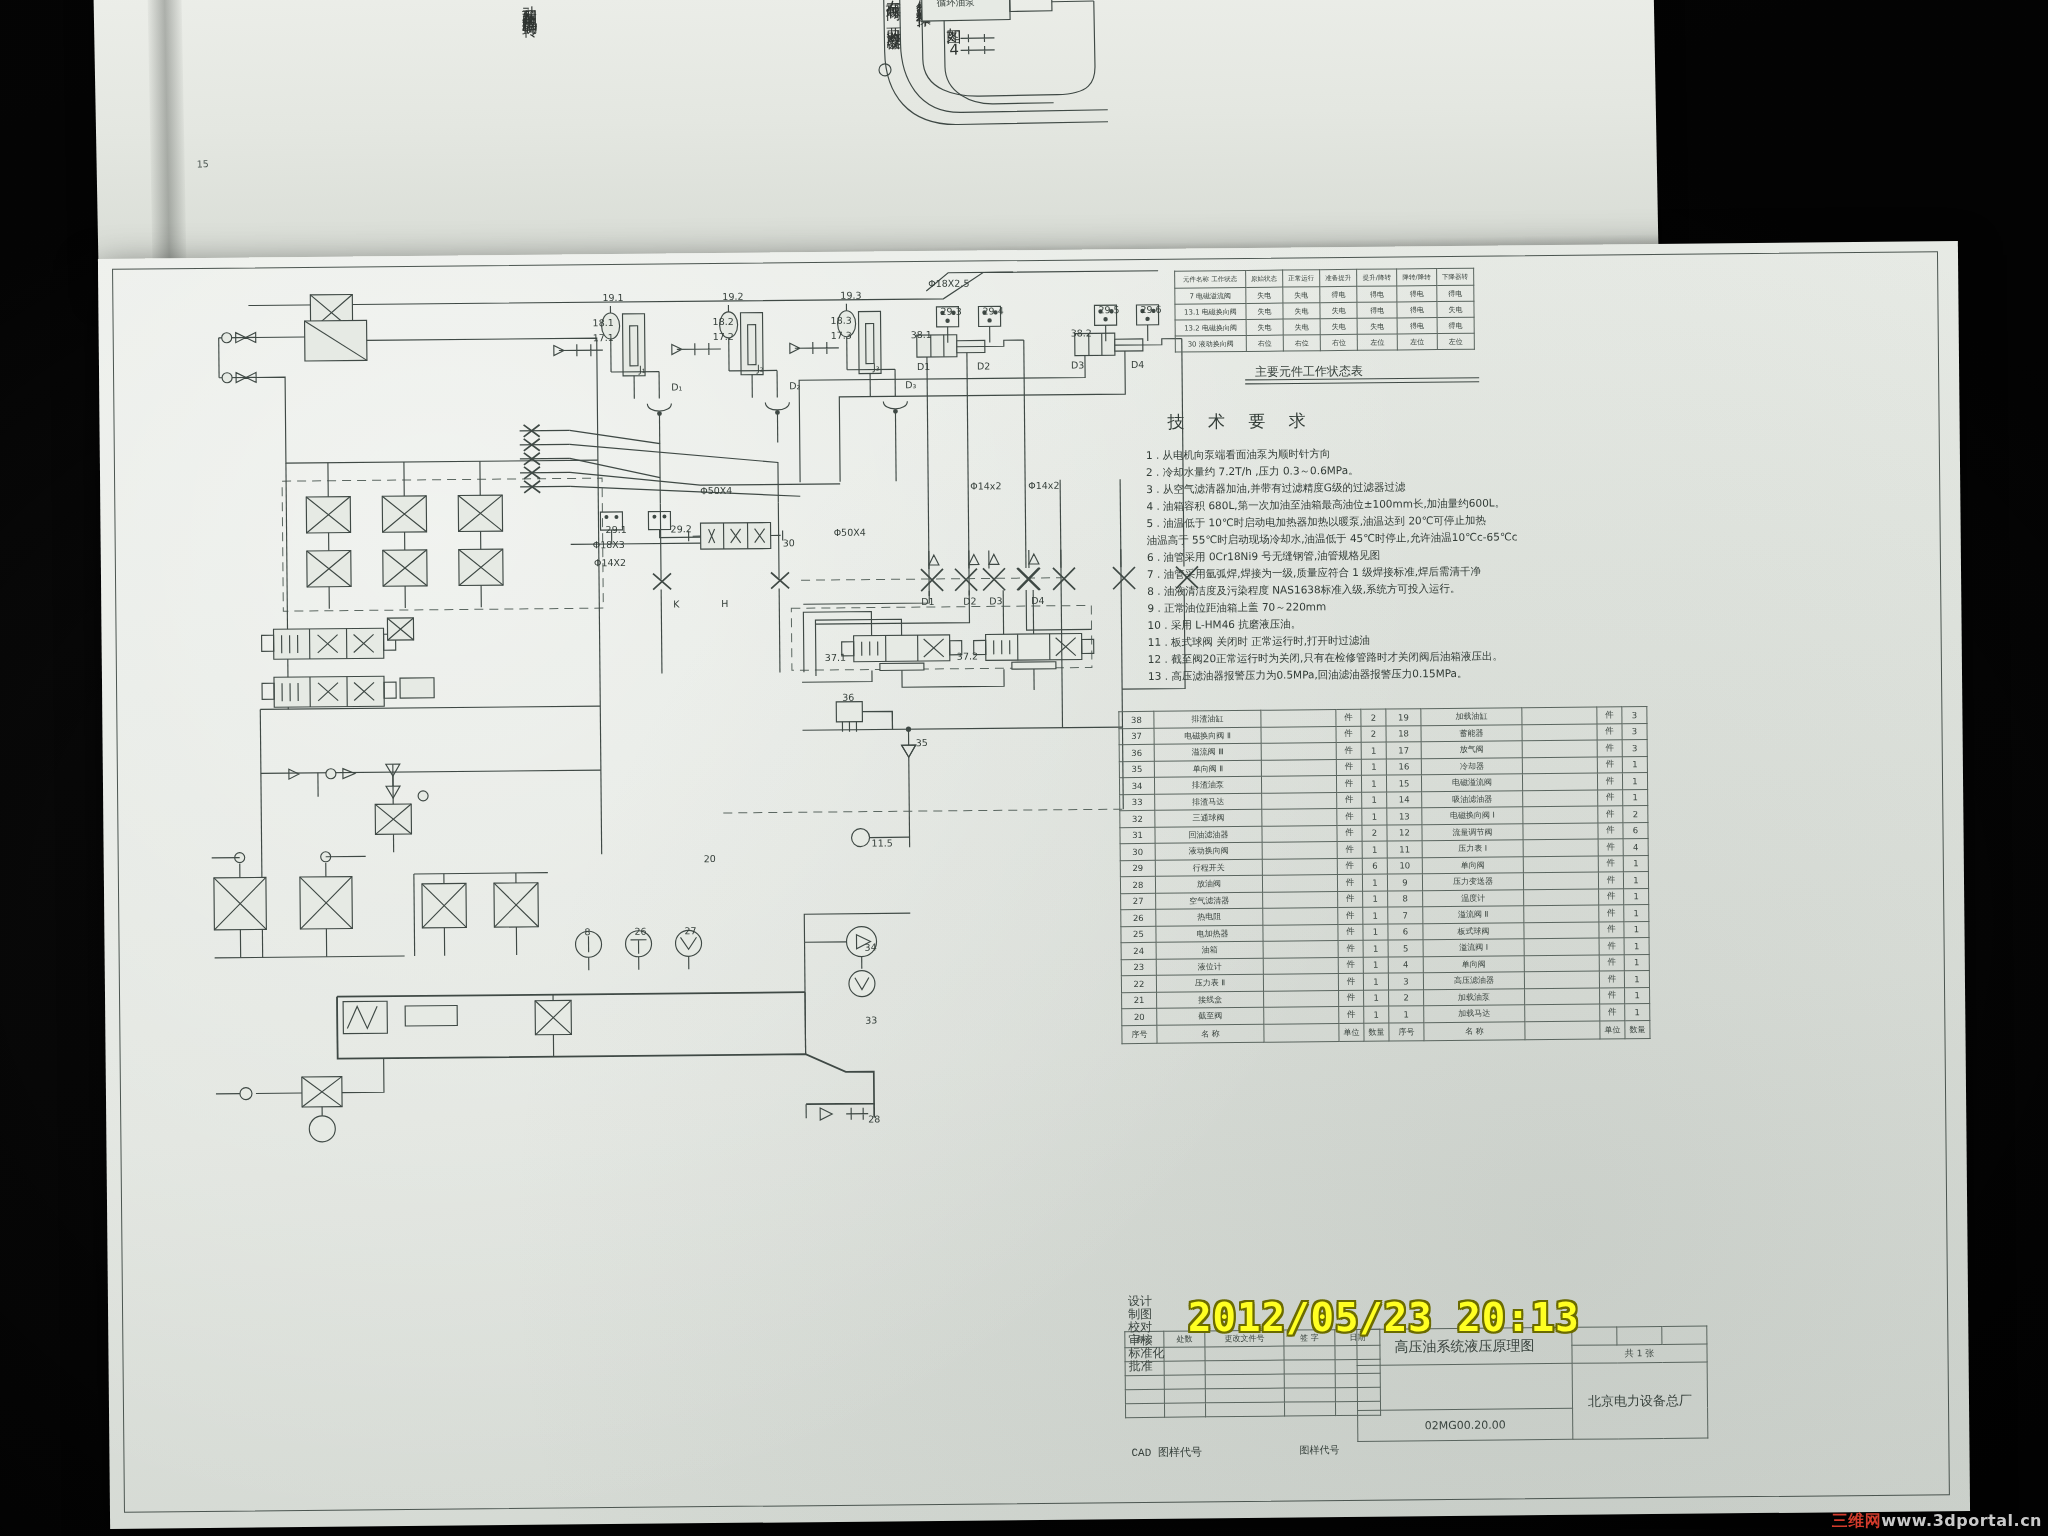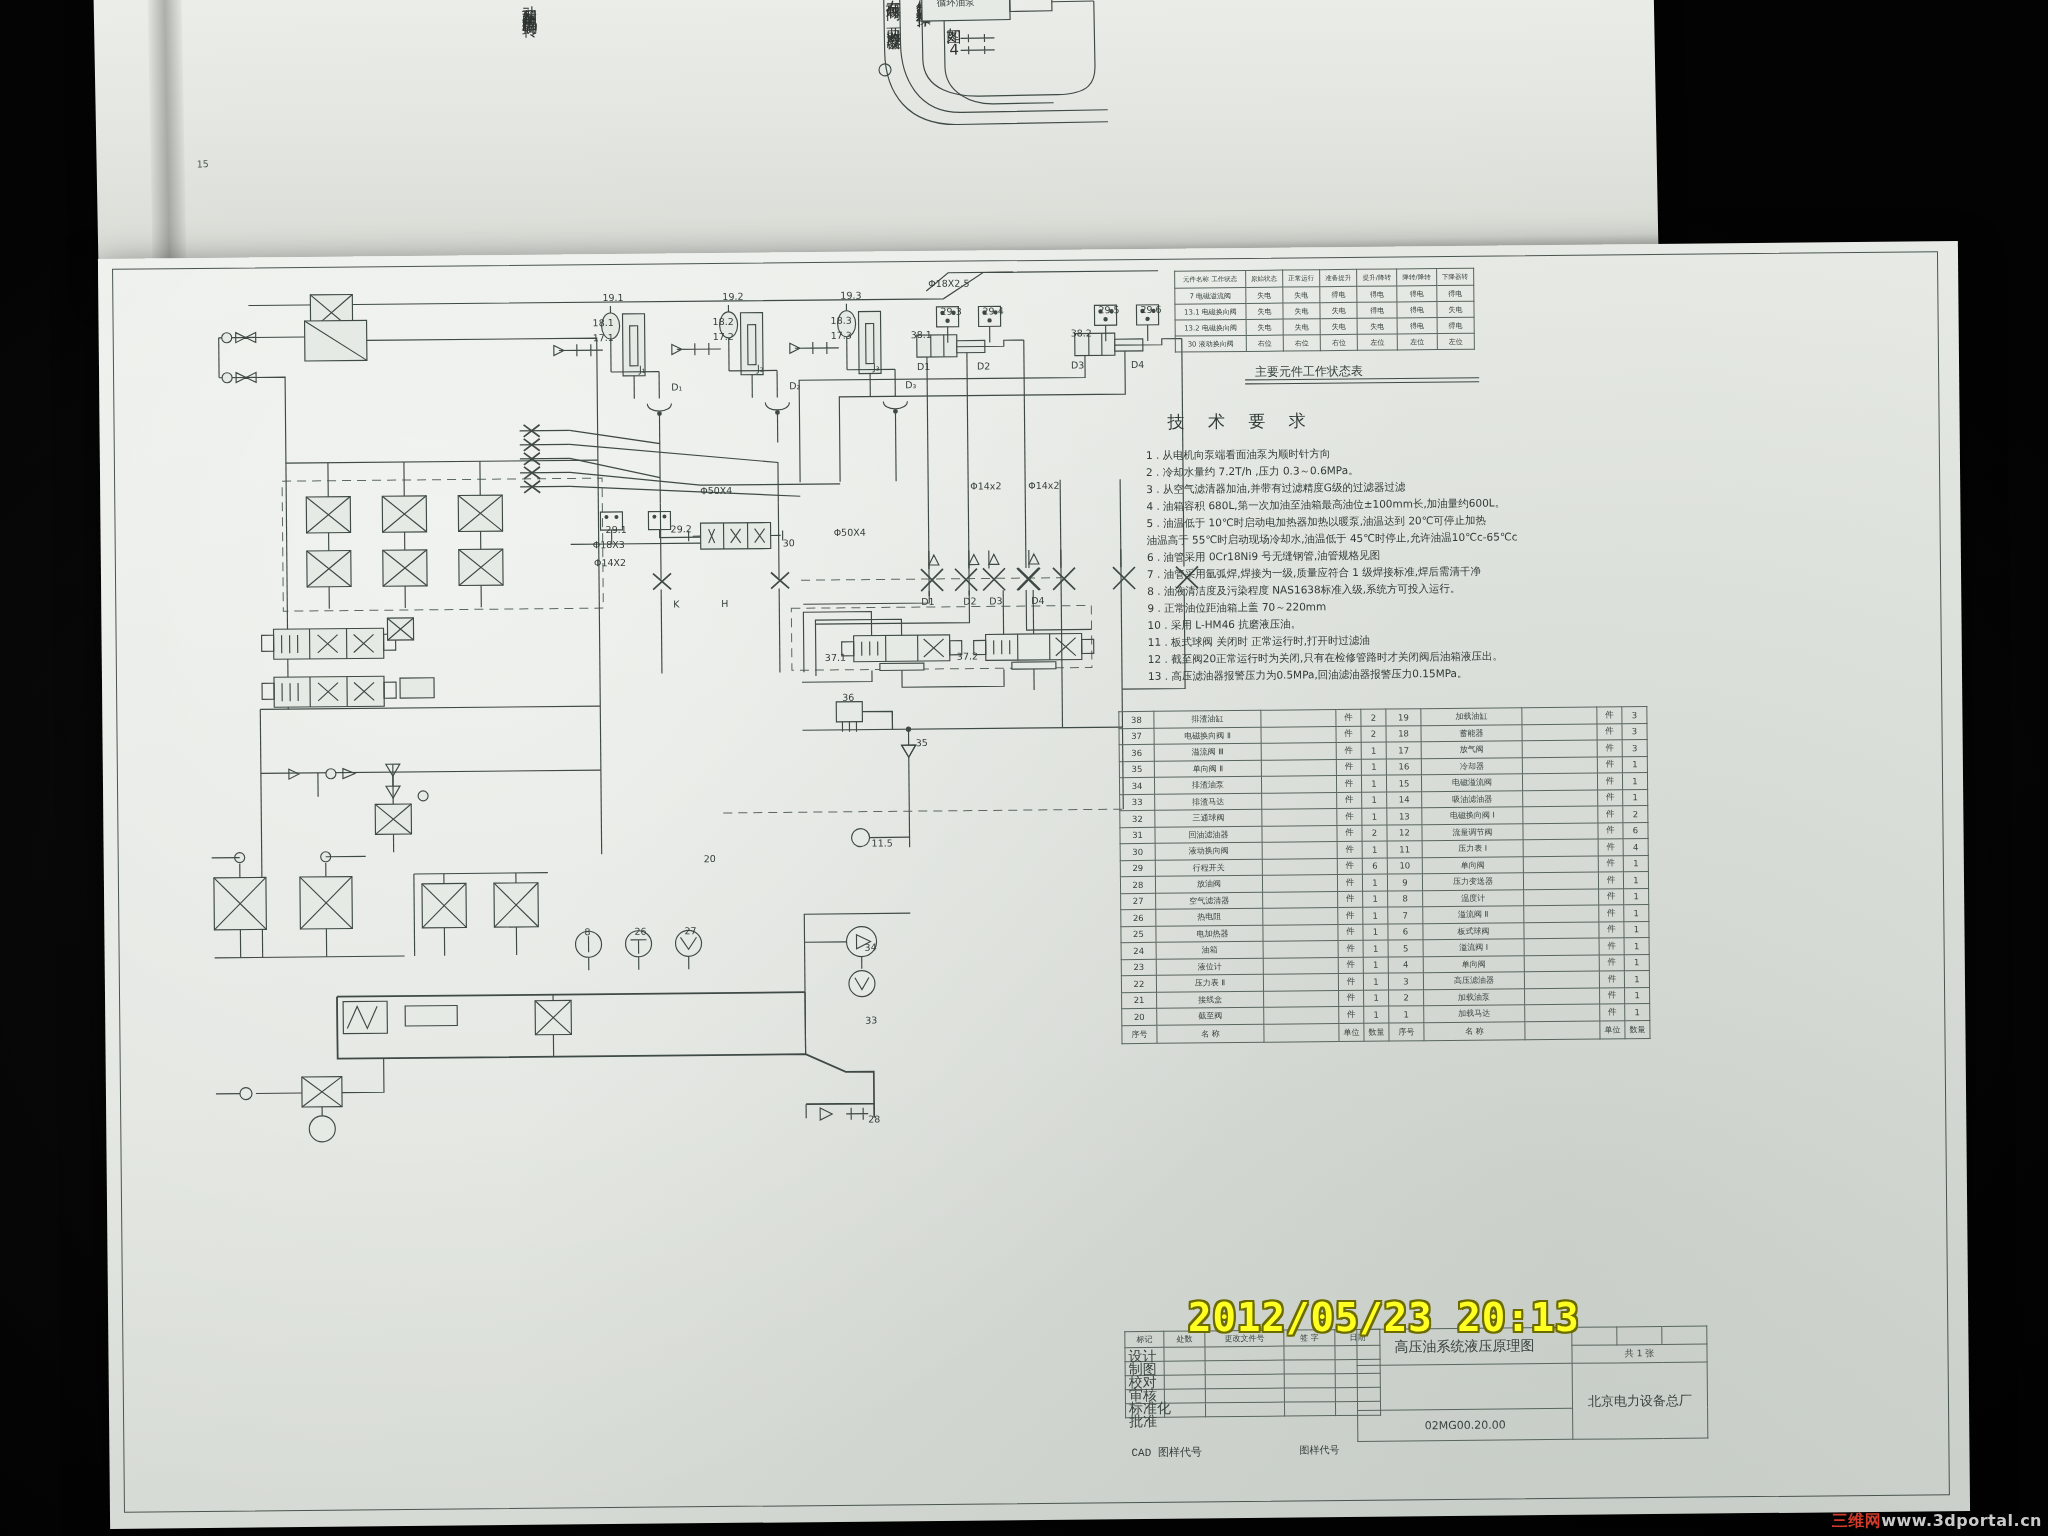--- a/index.html
+++ b/index.html
@@ -846,21 +846,21 @@
           </tr>
         <tr>
             <td style="height:13px"></td>
             <td></td>
             <td></td>
             <td></td>
             <td></td>
           </tr>
       </tbody>
     </table>
-    <div style="position:absolute;left:1020px;top:1098px;font-size:14px;color:#3a443f;line-height:1.38;">
+    <div style="position:absolute;left:1020px;top:1044px;font-size:12px;color:#3a443f;line-height:1.38;">
       <div id="signoff">
           <div style="height: 13px;">设计</div>
           <div style="height: 13px;">制图</div>
           <div style="height: 13px;">校对</div>
           <div style="height: 13px;">审核</div>
           <div style="height: 13px;">标准化</div>
           <div style="height: 13px;">批准</div>
         </div>
     </div>
 

